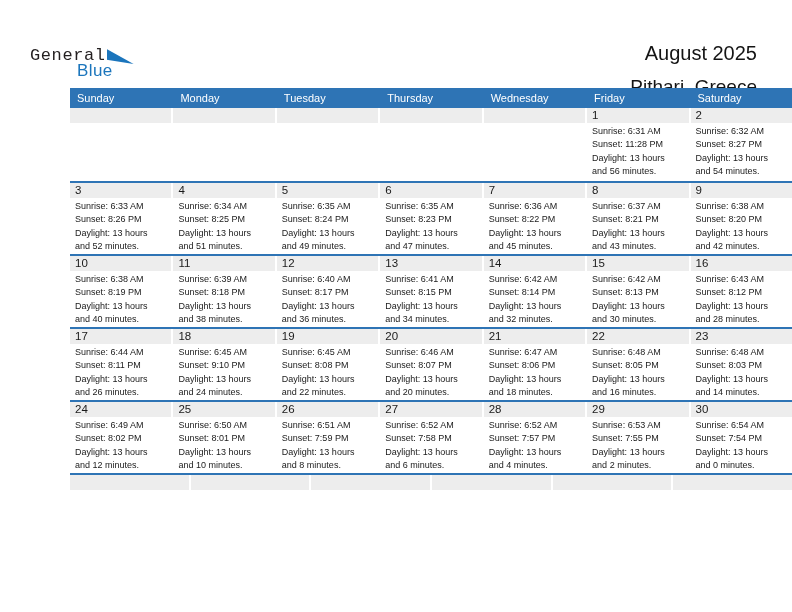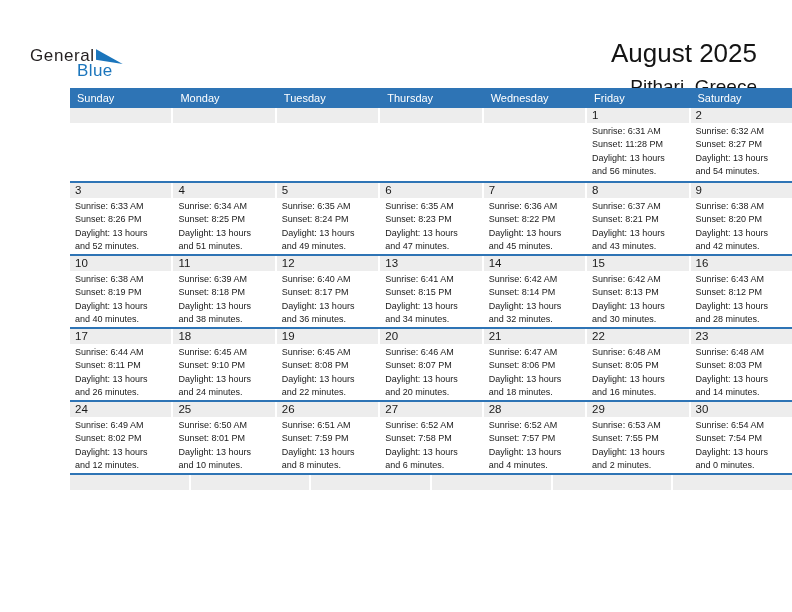--- a/index.html
+++ b/index.html
@@ -1,28 +1,28 @@
 <!DOCTYPE html>
 <html style="--header-blue: #2e74b5; --line-blue: #2e74b5; --accent-blue: #1b75bc; --strip-gray: #ededed;"><head>
 <meta charset="utf-8">
 <style>
   html,body{margin:0;padding:0;background:#ffffff;}
   body{width:792px;height:612px;font-family:"Liberation Sans",sans-serif;position:relative;overflow:hidden;}
 
   
   .logo{position:absolute;left:30px;top:47px;width:140px;}
-  .logo-top{display:flex;align-items:flex-start;}
+  .logo-top{display:flex;align-items:flex-start;font-family:Liberation Mono, monospace;}
   .logo-general{font-size:17px;font-weight:500;letter-spacing:.6px;color:#231f20;line-height:17px;}
   .logo-flag{display:inline-block;width:27px;height:15px;margin-left:1px;margin-top:2px;
              background:var(--accent-blue,#1b75bc);
              clip-path:polygon(0 0,100% 100%,0 72%);}
   .logo-blue{font-size:17px;font-weight:500;letter-spacing:.4px;color:var(--accent-blue,#1b75bc);
              line-height:14px;margin-left:47px;}
 
-  .page-title{position:absolute;top:38px;right:35px;font-size:26px;color:#141414;
+  .page-title{position:absolute;top:38px;right:35px;font-size:20px;color:#141414;
               text-align:left;line-height:30px;}
   .page-subtitle{position:absolute;top:79px;right:35px;font-size:19px;color:#141414;
                  text-align:right;line-height:16px;}
 
   
   .calendar{position:absolute;left:33px;top:88px;width:724px;margin-left:37px;}
   .cal-header{display:flex;height:20px;background:var(--header-blue,#2e74b5);}
   .cal-header .dow{flex:1 1 0;color:#ffffff;font-size:11px;line-height:20px;padding-left:7px;
                    box-sizing:border-box;white-space:nowrap;overflow:hidden;}
 

